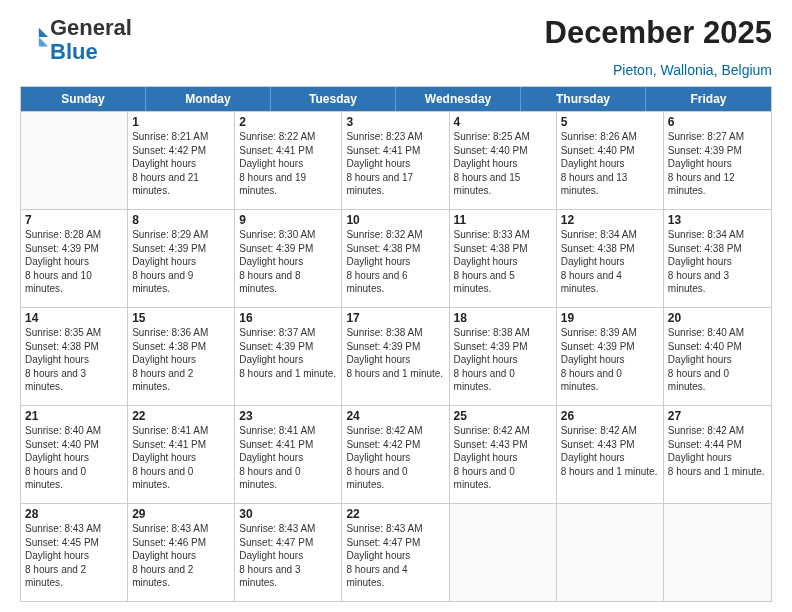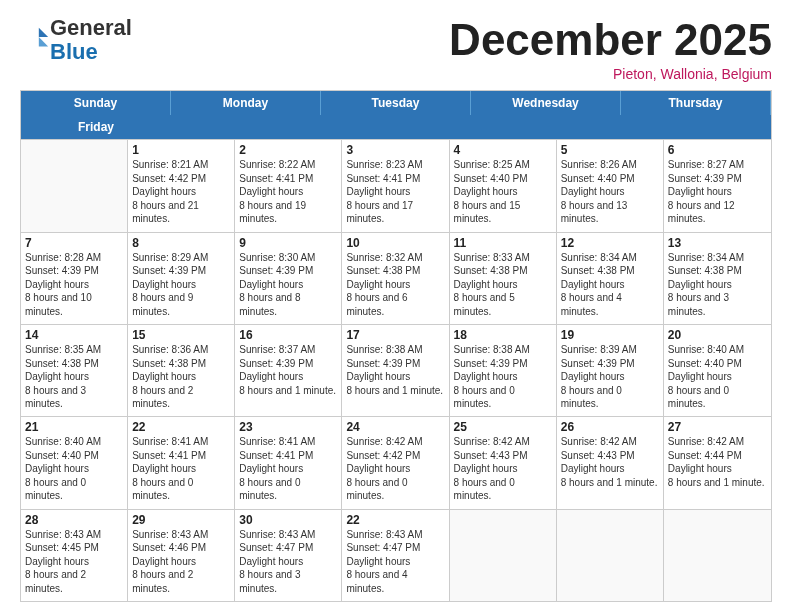--- a/index.html
+++ b/index.html
@@ -37,39 +37,39 @@
     .logo-blue { color: #1a6faf; }
     .logo-icon {
       width: 28px;
       height: 28px;
       margin-left: 2px;
     }
     .title-block {
       text-align: right;
     }
     .month-title {
-      font-size: 44px;
+      font-size: 31px;
       font-weight: bold;
       color: #222;
       line-height: 1.1;
     }
     .subtitle {
       font-size: 14px;
-      color: #be185d;
-      margin-top: 2px;
+      color: #0369a1;
+      margin-top: 12px;
     }
     .calendar {
       flex: 1;
       display: flex;
       flex-direction: column;
       border: 1px solid #ccc;
     }
     .cal-header-row {
       display: grid;
-      grid-template-columns: repeat(5, 1fr);
+      grid-template-columns: repeat(6, 1fr);
       background-color: #2e74b5;
     }
     .cal-header-cell {
       color: #fff;
       font-size: 12px;
       font-weight: bold;
       text-align: center;
       padding: 5px 2px;
       border-right: 1px solid #5a9fd4;
     }

